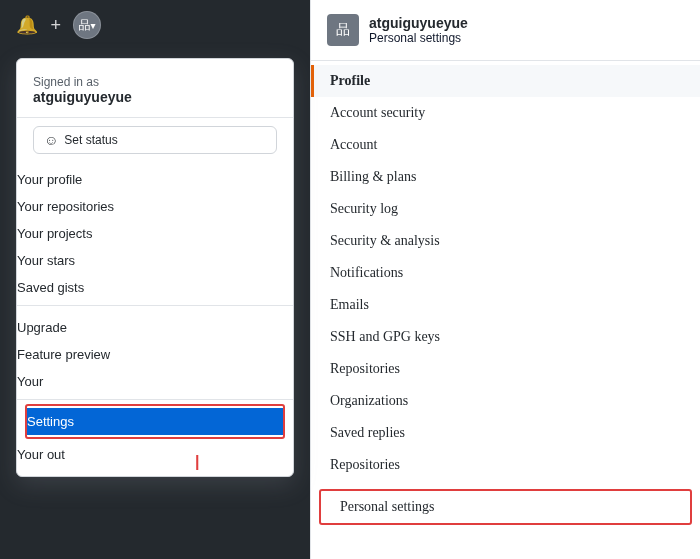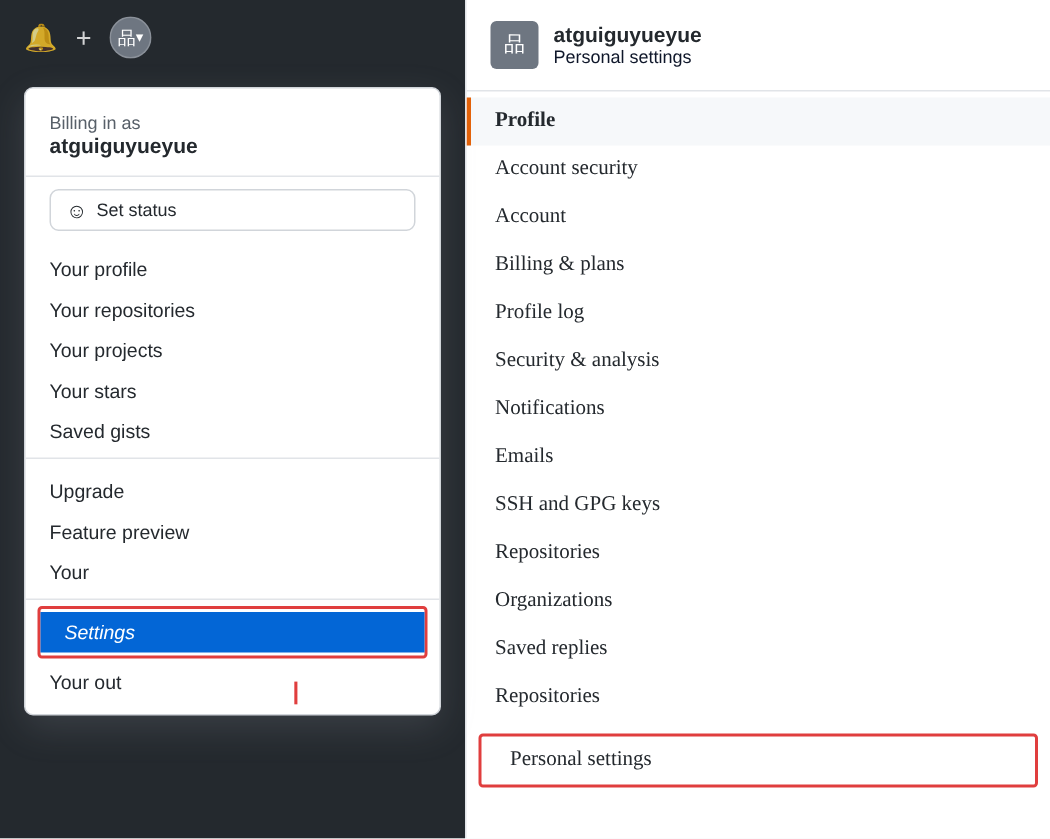--- a/index.html
+++ b/index.html
@@ -99,32 +99,31 @@
     }
 
     .dropdown-group {
       padding: 4px 0;
       border-bottom: 1px solid #e1e4e8;
       margin-bottom: 4px;
     }
 
     .dropdown-item {
       display: block;
-      padding: 6px 16px;
+      padding: 6px 0;
       color: #24292e;
       text-decoration: none;
       font-size: 13px;
       cursor: pointer;
     }
 
     .dropdown-item.settings-item {
       background: #0366d6;
       color: #fff;
       margin: 2px 0;
-      font-style: italic;
     }
 
     .settings-box {
       border: 2px solid #e03e3e;
       border-radius: 3px;
       margin: 2px 8px;
     }
 
     .arrow-annotation {
       position: absolute;
@@ -218,21 +217,21 @@
     <span class="top-bar-icon">🔔</span>
     <span class="top-bar-icon">+</span>
     <div class="top-bar-avatar">
       <span>品</span>
       <span style="font-size:10px;">▾</span>
     </div>
   </div>
 
   <div class="dropdown-menu">
     <div class="dropdown-header">
-      <div class="signed-in">Billing in as</div>
+      <div class="signed-in">Signed in as</div>
       <div class="username">atguiguyueyue</div>
     </div>
 
     <button class="set-status-btn">
       <span class="emoji">☺</span>
       <span>Set status</span>
     </button>
 
     <div class="dropdown-group">
       <a class="dropdown-item">Your profile</a>
@@ -276,21 +275,21 @@
       <li>
         <a class="nav-item">Account security</a>
       </li>
       <li>
         <a class="nav-item">Account</a>
       </li>
       <li>
         <a class="nav-item">Billing &amp; plans</a>
       </li>
       <li>
-        <a class="nav-item">Profile log</a>
+        <a class="nav-item">Security log</a>
       </li>
       <li>
         <a class="nav-item">Security &amp; analysis</a>
       </li>
       <li>
         <a class="nav-item">Notifications</a>
       </li>
       <li>
         <a class="nav-item">Emails</a>
       </li>

